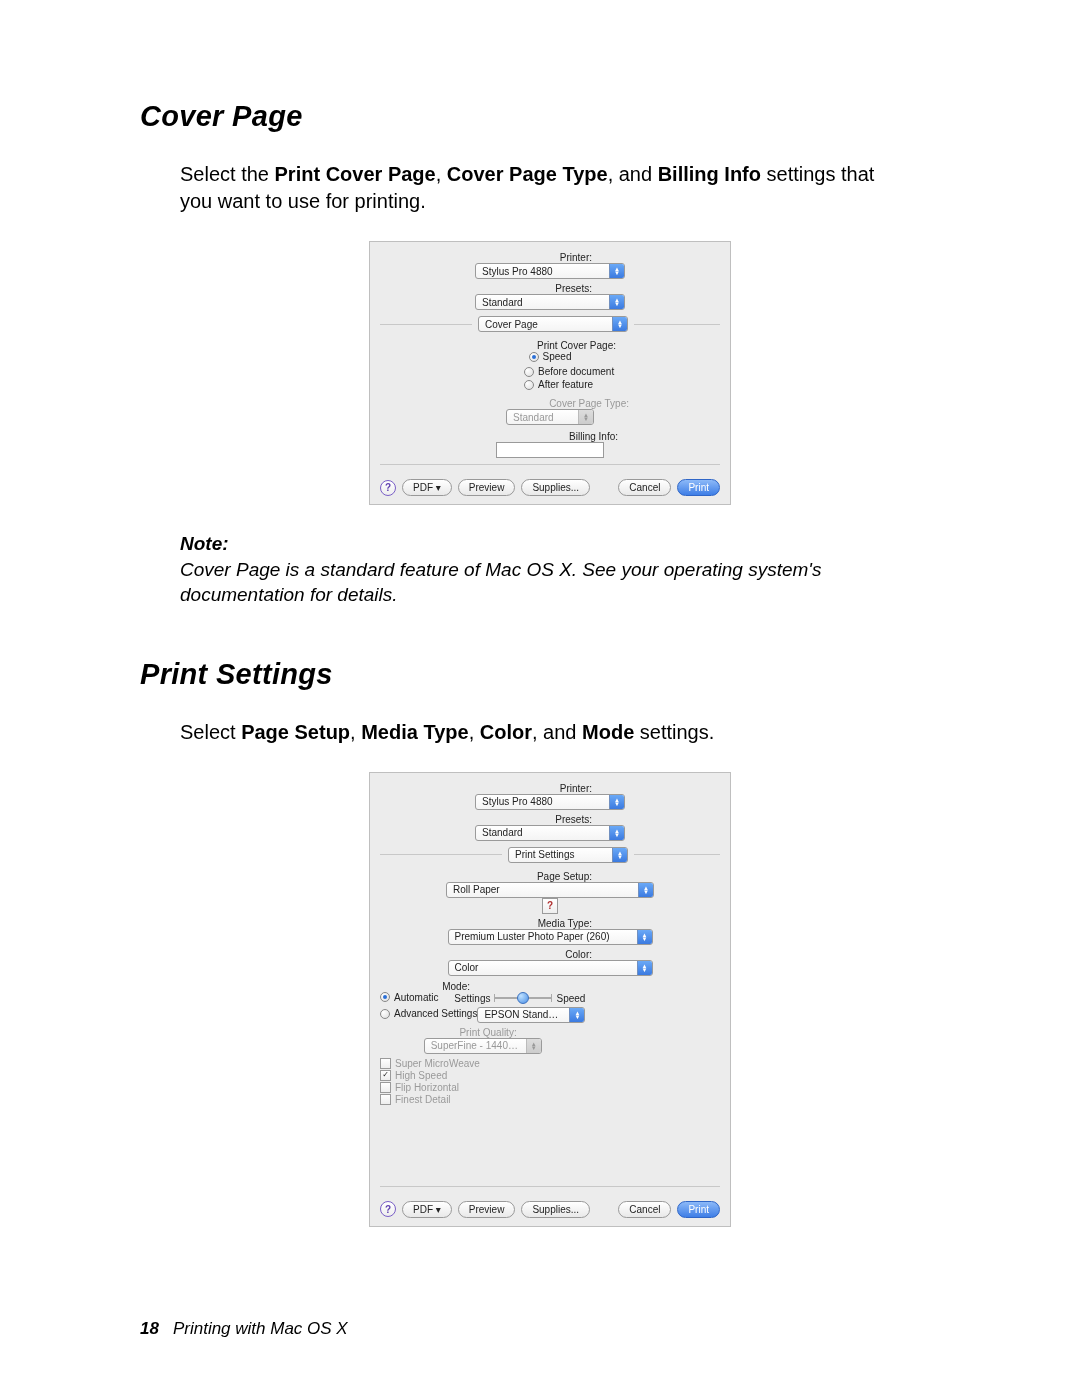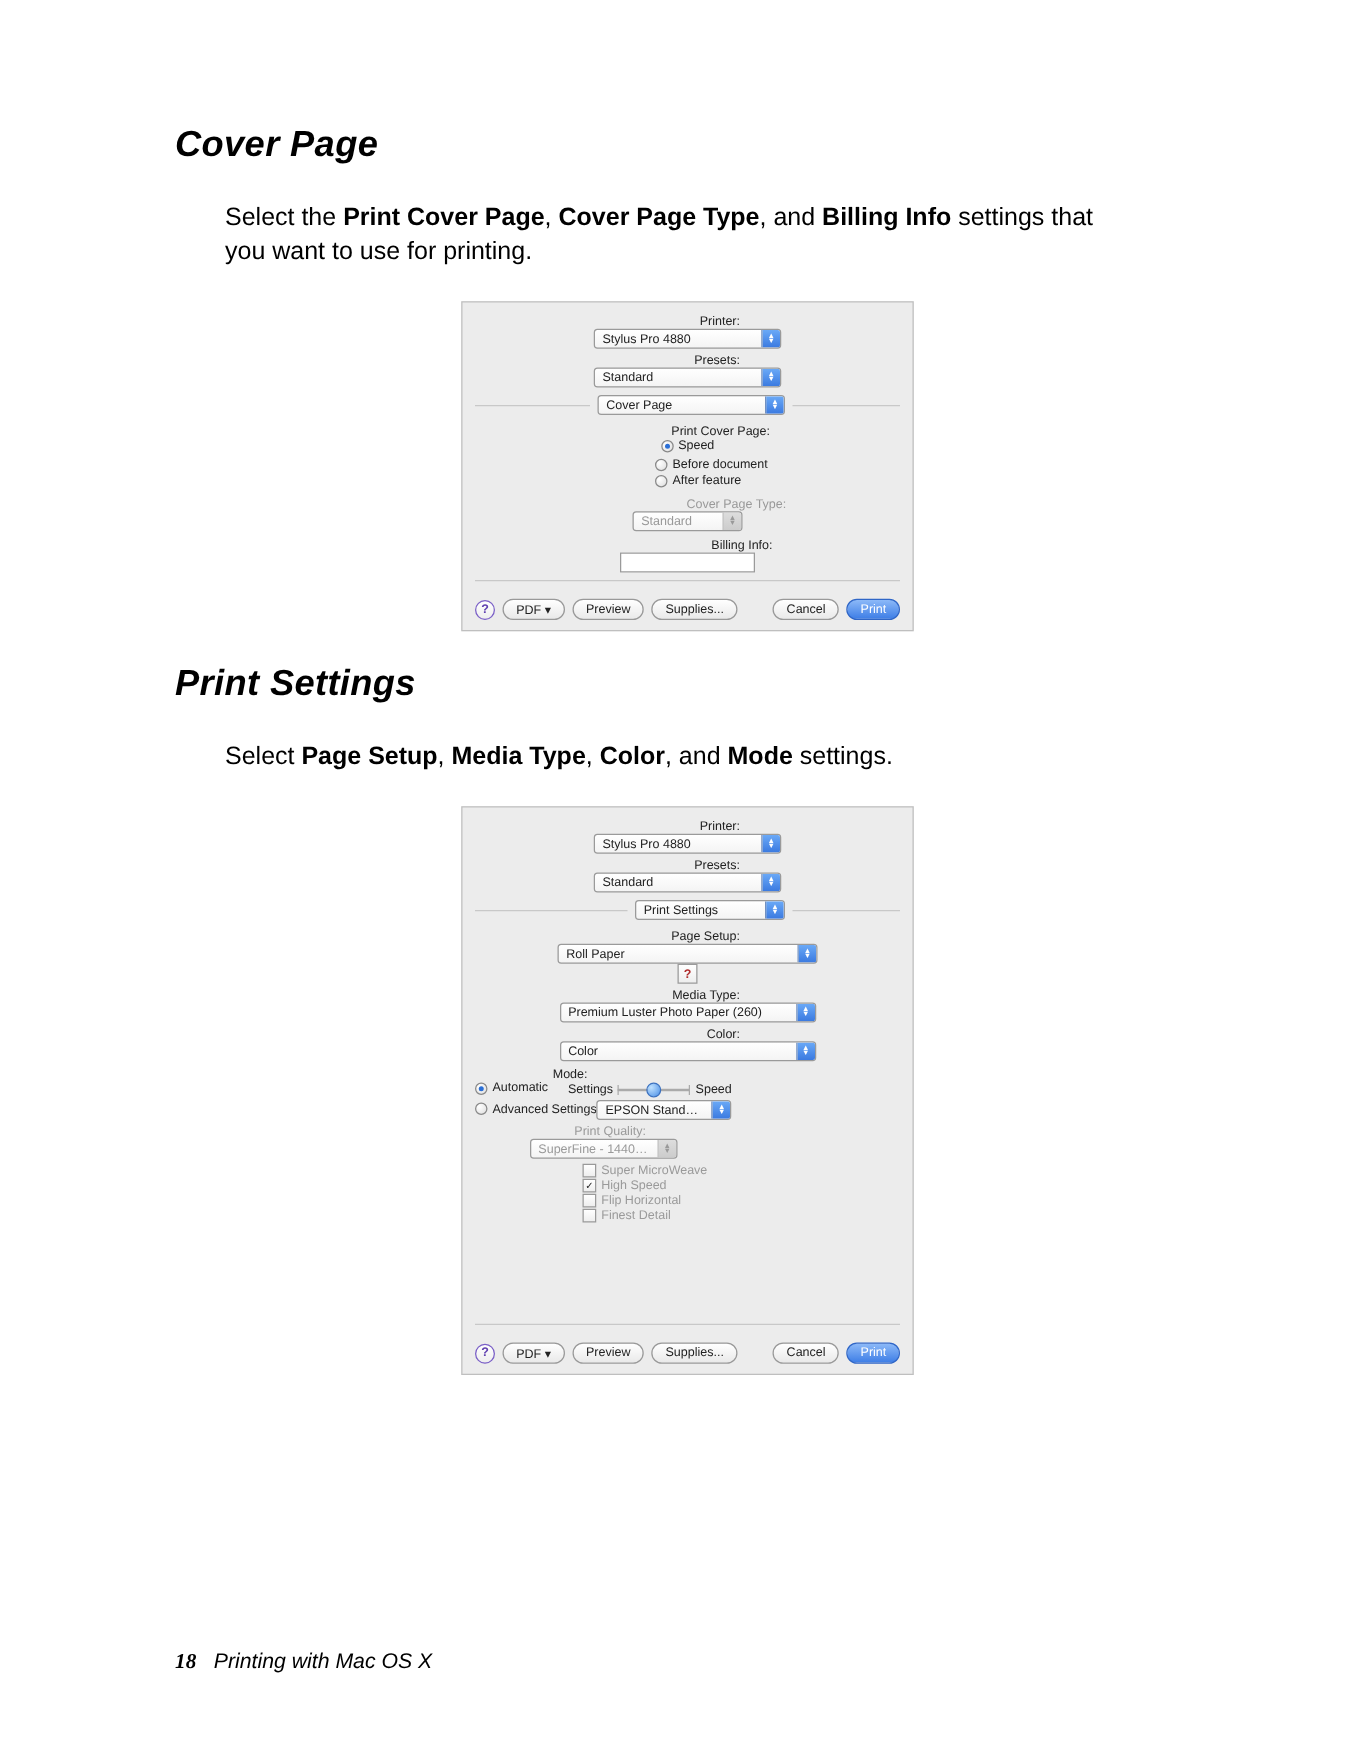--- a/index.html
+++ b/index.html
@@ -34,21 +34,21 @@
   .help-square { width: 16px; height: 16px; border: 1px solid #9a9a9a; background: linear-gradient(#fff,#eee); display: inline-flex; align-items: center; justify-content: center; color: #b03030; font-weight: bold; font-size: 10px; }
   .check-row { display: flex; align-items: center; gap: 4px; margin-bottom: 1px; }
   .checkbox { width: 11px; height: 11px; border: 1px solid #9a9a9a; background: linear-gradient(#fff,#eee); display: inline-flex; align-items: center; justify-content: center; font-size: 8px; line-height: 8px; }
   .checkbox.checked::after { content: '✓'; color:#222; }
   .check-row.disabled { color: #9a9a9a; }
   .slider { position: relative; width: 58px; height: 12px; }
   .slider .track { position:absolute; top:5px; left:0; right:0; height:2px; background:#aaa; border-radius:1px;}
   .slider .tick { position:absolute; top:2px; width:1px; height:8px; background:#aaa;}
   .slider .thumb { position:absolute; top:0; width:12px; height:12px; border-radius:50%; background:radial-gradient(circle at 30% 30%,#bfe1ff,#4a8fe6); border:1px solid #3c72c0;}
   .footer { position: absolute; bottom: 58px; left: 140px; font-size: 17px; }
-  .footer .pn { font-weight: bold; font-style: italic; margin-right: 14px; font-family: Liberation Serif, serif; }
+  .footer .pn { font-weight: bold; font-style: italic; margin-right: 14px; }
   .footer .ft { font-style: italic; }
 </style>
 </head>
 <body>
 
 <div class="page">
 
   <h2>Cover Page</h2>
 
   <p class="body-text">
@@ -121,20 +121,24 @@
           <span class="pill-btn">Supplies...</span>
         </div>
         <div class="left-btns">
           <span class="pill-btn">Cancel</span>
           <span class="pill-btn primary">Print</span>
         </div>
       </div>
     </div>
   </div>
 
+  <div class="note">
+    <div class="note-label">Note:</div>
+    <div>Cover Page is a standard feature of Mac OS X. See your operating system's documentation for details.</div>
+  </div>
 
   <h2>Print Settings</h2>
 
   <p class="body-text">
     <span>Select </span><b>Page Setup</b><span>, </span><b>Media Type</b><span>, </span><b>Color</b><span>, and </span><b>Mode</b><span> settings.</span>
   </p>
 
   <div class="dialog-wrap">
     <div class="dialog" style="padding-bottom:8px;">
       <div class="row">
@@ -216,21 +220,21 @@
           </div>
 
           <div class="row" style="margin-top:4px;color:#9a9a9a;">
             <div style="width:80px;text-align:right;padding-right:6px;">Print Quality:</div>
             <div class="aqua-select disabled" style="width:118px">
               <span class="val">SuperFine - 1440dpi</span>
               <span class="aqua-arrows disabled">▲<br>▼</span>
             </div>
           </div>
 
-          <div style="margin-left:86px;margin-top:3px;">
+          <div style="margin-top:3px;">
             <div class="check-row disabled">
                 <span class="checkbox"></span>
                 <span>Super MicroWeave</span>
               </div>
             <div class="check-row disabled">
                 <span class="checkbox checked"></span>
                 <span>High Speed</span>
               </div>
             <div class="check-row disabled">
                 <span class="checkbox"></span>

